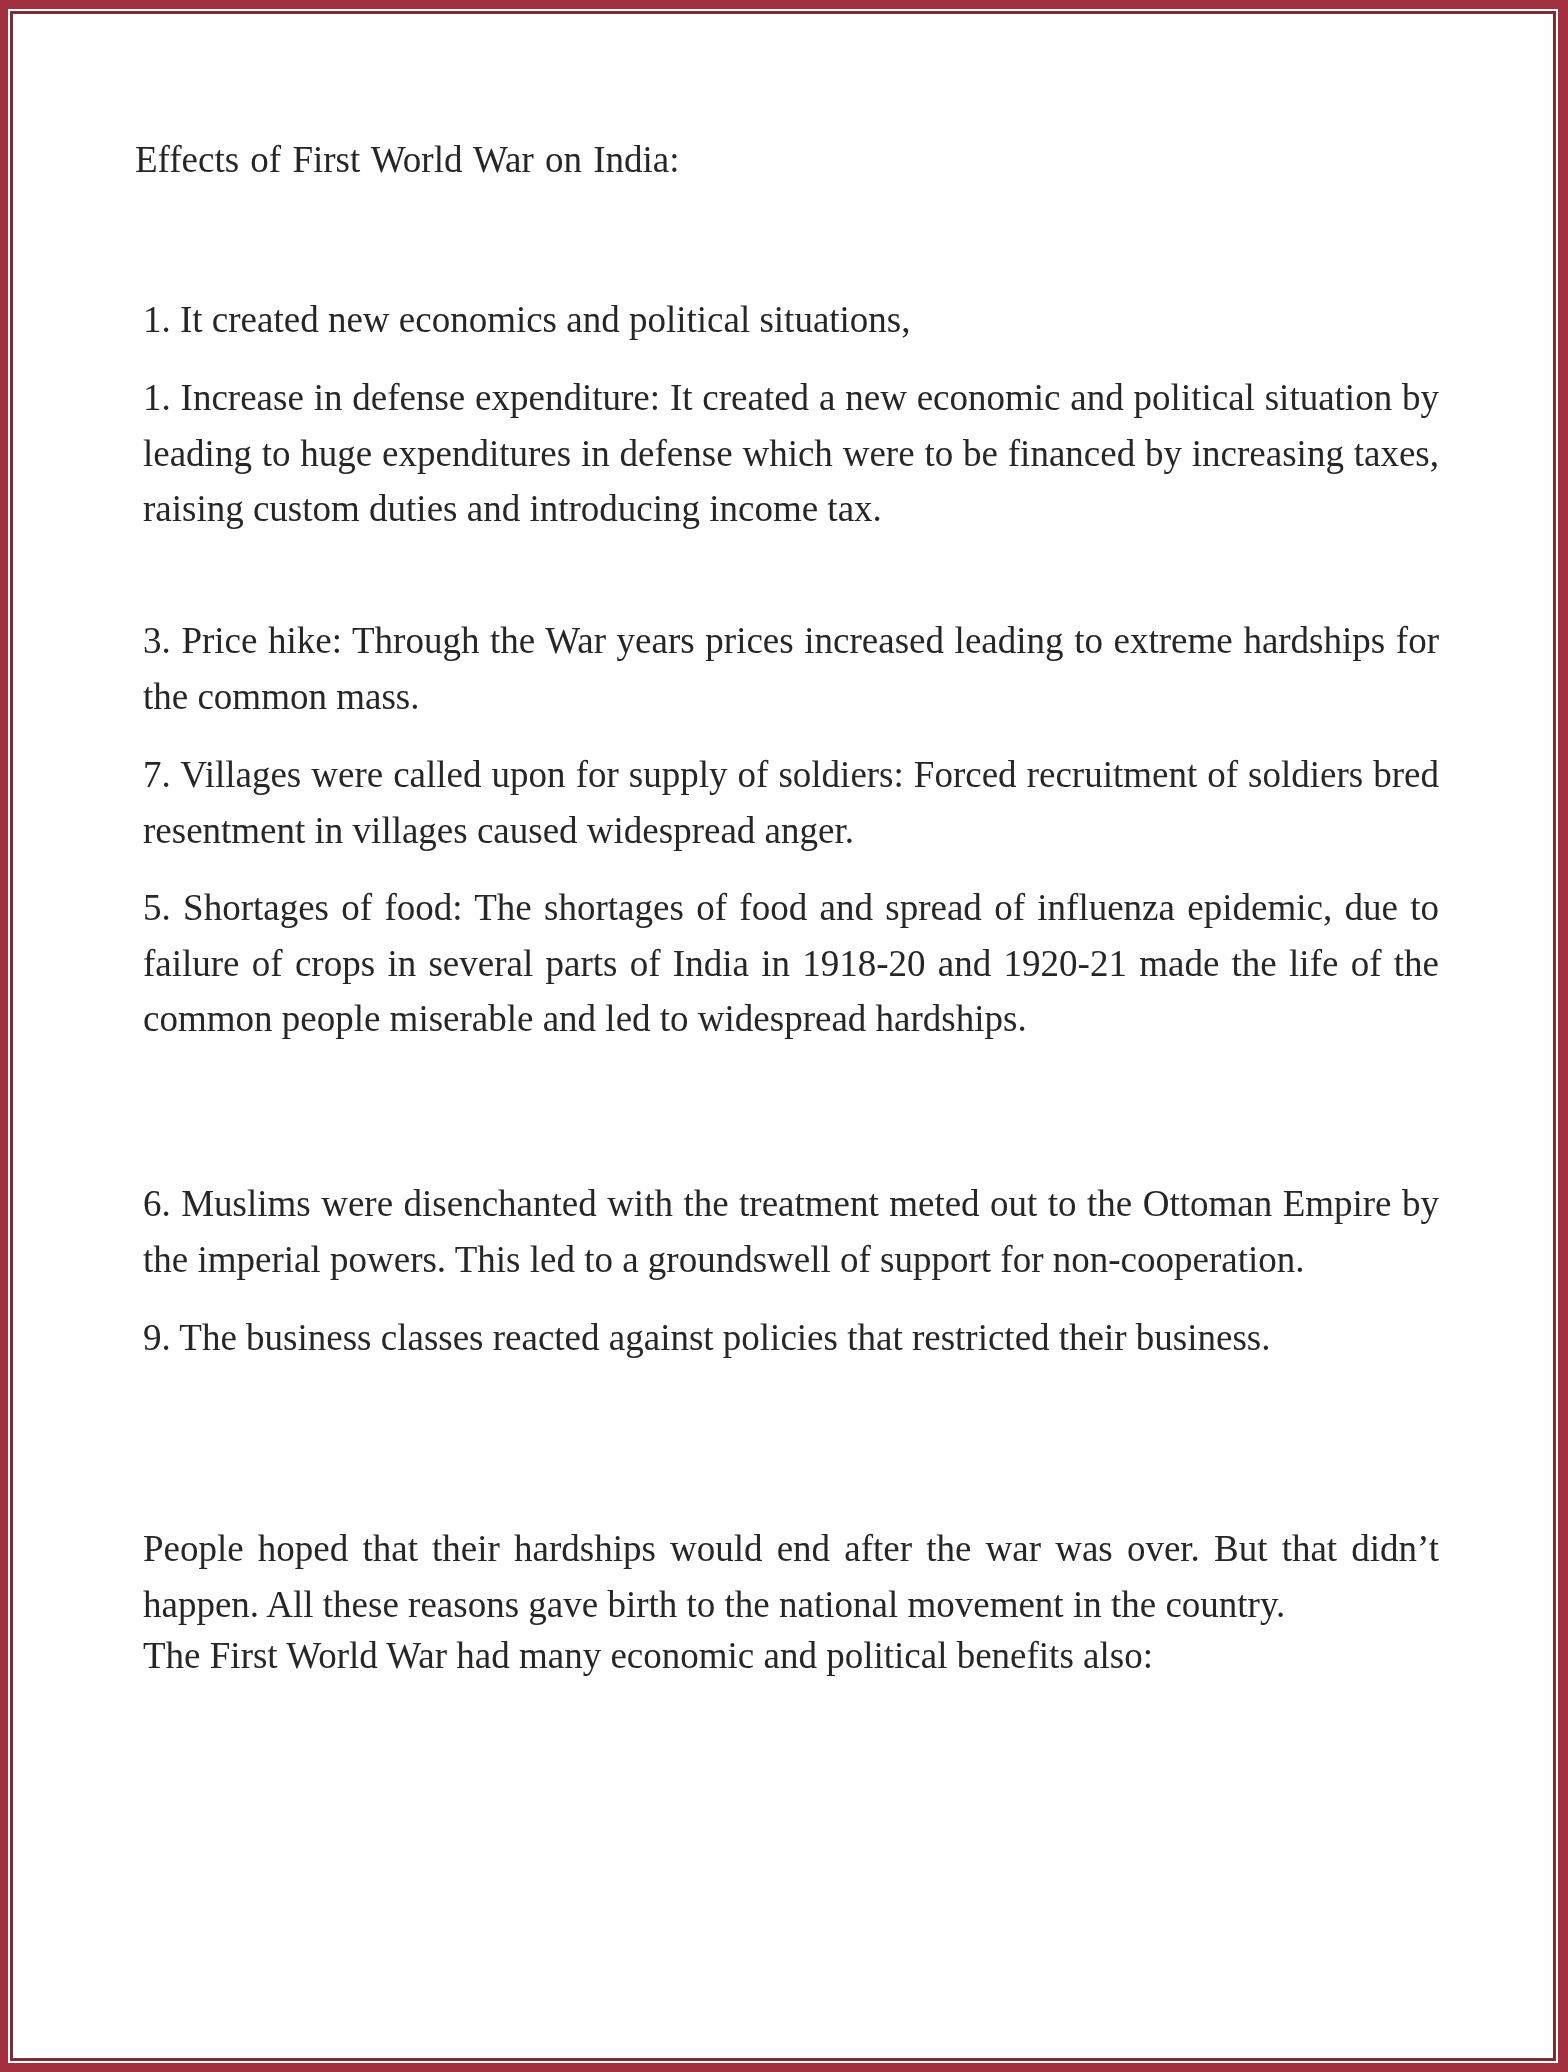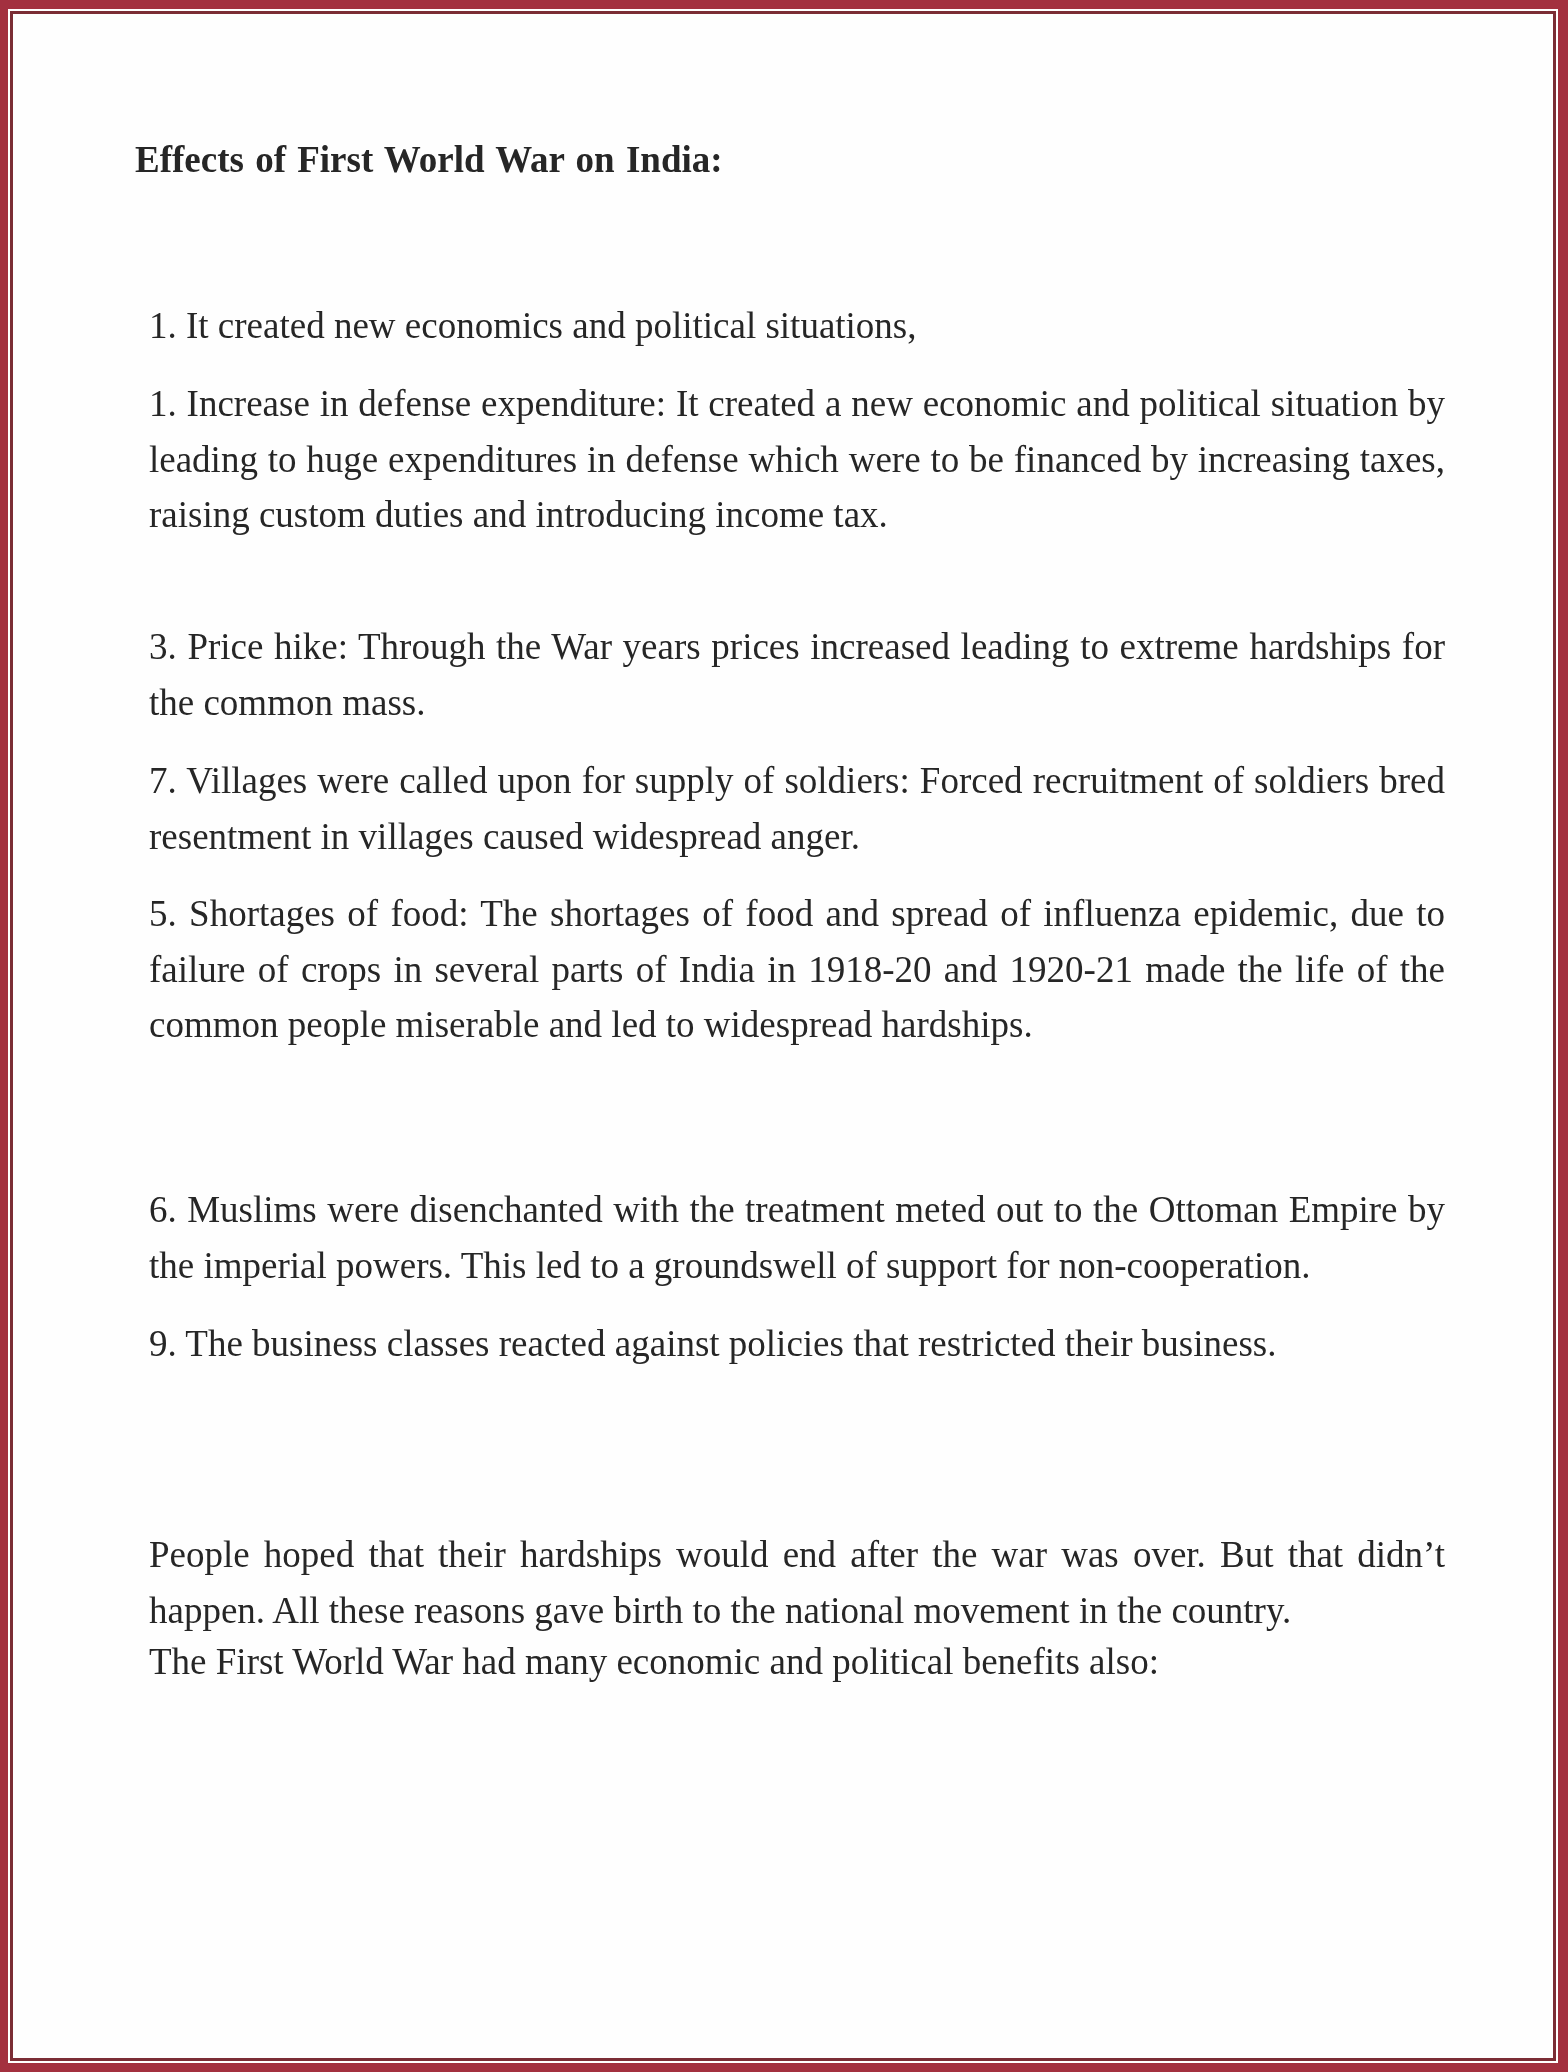--- a/index.html
+++ b/index.html
@@ -17,27 +17,27 @@
     border: 3px solid #7b2d35;
     background: #fefefe;
     box-sizing: border-box;
   }
   .content {
     position: absolute; left: 135px; top: 0; width: 1296px;
     color: #262626;
   }
   .heading {
     position: absolute; top: 138px; left: 0;
-    font-size: 37px; font-weight: bold; line-height: 44px;
+    font-size: 37px; font-weight: normal; line-height: 44px;
     white-space: nowrap; word-spacing: 2px;
   }
   .para {
     position: absolute; left: 0; width: 1296px;
     font-size: 37px; line-height: 55.5px;
-    text-align: justify; margin: 14px;
+    text-align: justify; margin: 8px;
   }
   .para.nojust { text-align: left; }
 </style>
 </head>
 <body>
 
 <div class="outer-gap"></div>
 <div class="inner-line"></div>
 
 <div class="content">

